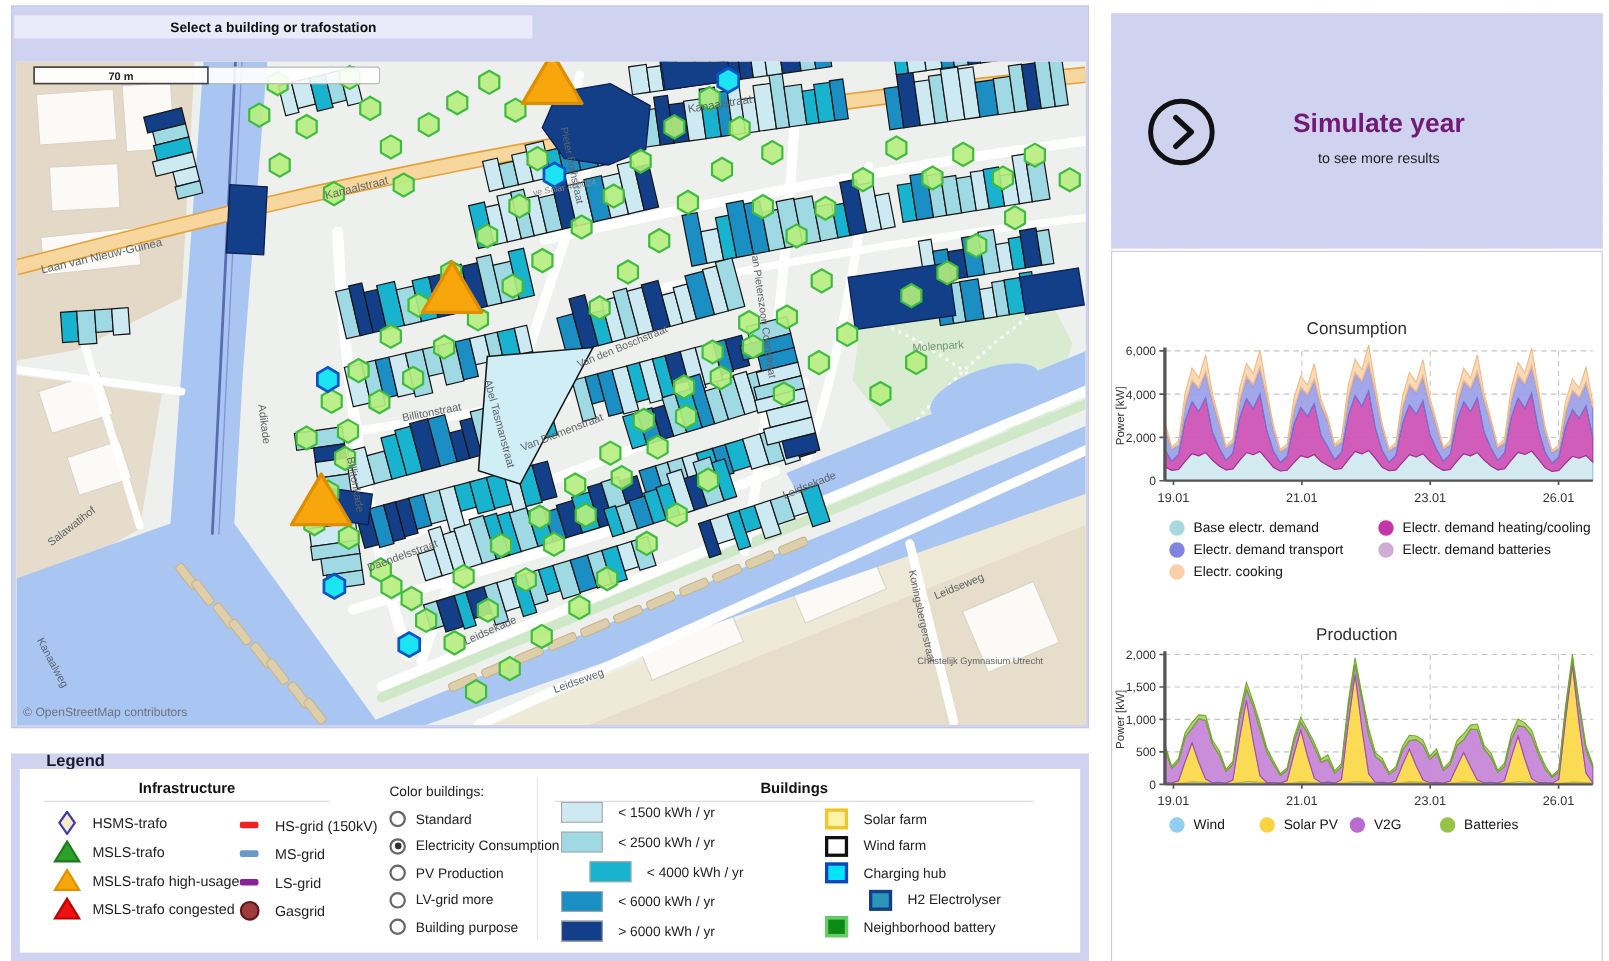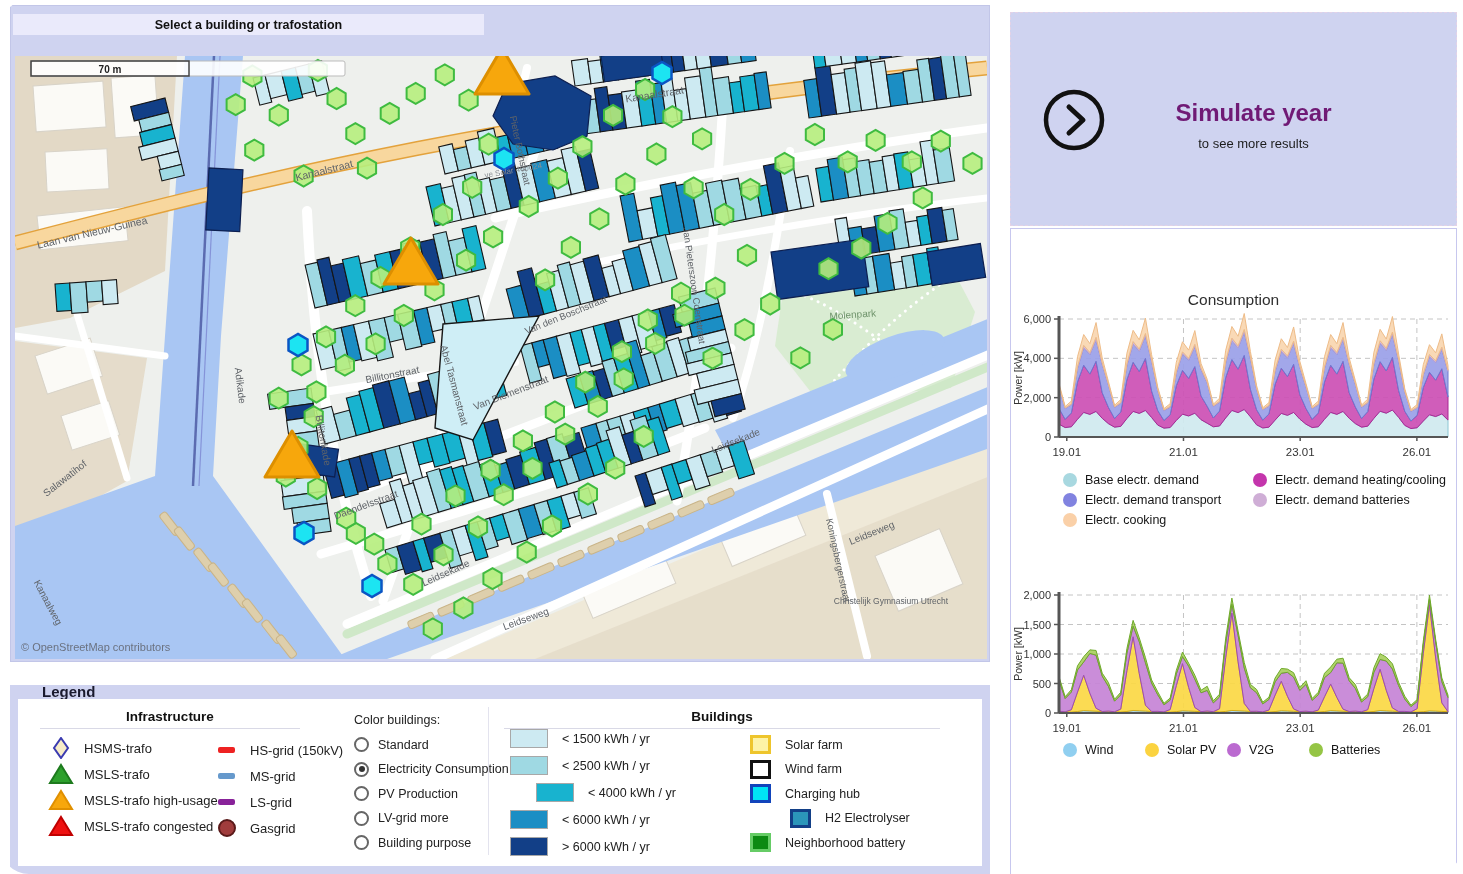--- a/index.html
+++ b/index.html
@@ -1,16 +1,16 @@
 <!DOCTYPE html>
 <html><head>
 <meta charset="utf-8">
 <style>
   html,body{margin:0;padding:0;background:#fff;font-family:"Liberation Sans",sans-serif;}
-  #app{position:relative;width:1463px;height:874px;background:#fff;overflow:hidden;border-radius:29px;}
+  #app{position:relative;width:1463px;height:874px;background:#fff;overflow:hidden;}
   .lav{background:#cfd3f0;}
   
   #map-panel{position:absolute;left:10px;top:5px;width:980px;height:657px;border:1px solid #c2c6e8;box-sizing:border-box;}
   #select-bar{position:absolute;left:2px;top:8px;width:471px;height:21px;background:#eaeafb;
     display:flex;align-items:center;justify-content:center;font-size:12.5px;font-weight:bold;color:#111;}
   #map-wrap{position:absolute;left:4px;top:50px;width:972px;height:603px;background:#eceeeb;overflow:hidden;}
   
   #legend-panel{position:absolute;left:10px;top:685px;width:980px;height:189px;}
   #legend-title{position:absolute;left:32px;top:-2px;font-size:15px;font-weight:bold;color:#1a1a2e;z-index:1;}
   #legend-card{position:absolute;left:8px;top:14px;width:964px;height:167px;background:#fff;z-index:2;}
@@ -791,20 +791,21 @@
         </div>
         <div class="chart-legend-item" style="position: absolute; left: 194px; top: 0px; white-space: nowrap;">
           <div class="dot" style="background: rgb(196, 53, 172);"></div>
           <span>Electr. demand heating/cooling</span>
         </div>
         <div class="chart-legend-item" style="position: absolute; left: 194px; top: 20px; white-space: nowrap;">
           <div class="dot" style="background: rgb(207, 174, 214);"></div>
           <span>Electr. demand batteries</span>
         </div>
       </div>
+    <div class="chart-title" style="top:340px;">Production</div>
     <svg id="chart2" class="chart-svg" style="top:358px;" width="447" height="152" viewBox="0 0 447 152">
         <line x1="48" y1="96.5" x2="437" y2="96.5" stroke="#c4c4c4" stroke-width="1" stroke-dasharray="5 4"></line>
         <line x1="48" y1="67" x2="437" y2="67" stroke="#c4c4c4" stroke-width="1" stroke-dasharray="5 4"></line>
         <line x1="48" y1="37.5" x2="437" y2="37.5" stroke="#c4c4c4" stroke-width="1" stroke-dasharray="5 4"></line>
         <line x1="48" y1="8" x2="437" y2="8" stroke="#c4c4c4" stroke-width="1" stroke-dasharray="5 4"></line>
         <line x1="172.48000000000002" y1="8" x2="172.48000000000002" y2="126" stroke="#c4c4c4" stroke-width="1" stroke-dasharray="5 4"></line>
         <line x1="289.18" y1="8" x2="289.18" y2="126" stroke="#c4c4c4" stroke-width="1" stroke-dasharray="5 4"></line>
         <line x1="405.88" y1="8" x2="405.88" y2="126" stroke="#c4c4c4" stroke-width="1" stroke-dasharray="5 4"></line>
         <path d="M48,124.23L54.17460317460318,124.82L60.34920634920635,125.11500000000001L66.52380952380952,124.525L72.6984126984127,123.64L78.87301587301587,123.935L85.04761904761905,124.23L91.22222222222223,124.525L97.39682539682539,124.112L103.57142857142857,124.76100000000001L109.74603174603175,125.056L115.92063492063492,124.466L122.0952380952381,123.52199999999999L128.26984126984127,123.81700000000001L134.44444444444446,124.112L140.61904761904762,124.466L146.79365079365078,124.348L152.96825396825398,124.879L159.14285714285714,125.17399999999999L165.3174603174603,124.643L171.4920634920635,123.81700000000001L177.66666666666666,124.05300000000001L183.84126984126985,124.348L190.015873015873,124.643L196.1904761904762,124.05300000000001L202.36507936507937,124.702L208.53968253968253,124.997L214.71428571428572,124.40700000000001L220.88888888888889,123.46300000000001L227.06349206349208,123.758L233.23809523809524,124.05300000000001L239.4126984126984,124.40700000000001L245.5873015873016,124.289L251.76190476190476,124.879L257.93650793650795,125.11500000000001L264.1111111111111,124.584L270.2857142857143,123.758L276.46031746031747,123.994L282.6349206349206,124.289L288.8095238095238,124.584L294.984126984127,124.23L301.1587301587301,124.82L307.3333333333333,125.11500000000001L313.5079365079365,124.525L319.6825396825397,123.64L325.85714285714283,123.935L332.031746031746,124.23L338.2063492063492,124.525L344.3809523809524,124.171L350.55555555555554,124.76100000000001L356.73015873015873,125.056L362.9047619047619,124.466L369.07936507936506,123.52199999999999L375.25396825396825,123.876L381.42857142857144,124.171L387.6031746031746,124.466L393.77777777777777,124.40700000000001L399.95238095238096,124.938L406.12698412698415,125.17399999999999L412.3015873015873,124.702L418.4761904761905,123.876L424.6507936507937,124.112L430.8253968253968,124.40700000000001L437,124.702L437,126L430.8253968253968,126L424.6507936507937,126L418.4761904761905,126L412.3015873015873,126L406.12698412698415,126L399.95238095238096,126L393.77777777777777,126L387.6031746031746,126L381.42857142857144,126L375.25396825396825,126L369.07936507936506,126L362.9047619047619,126L356.73015873015873,126L350.55555555555554,126L344.3809523809524,126L338.2063492063492,126L332.031746031746,126L325.85714285714283,126L319.6825396825397,126L313.5079365079365,126L307.3333333333333,126L301.1587301587301,126L294.984126984127,126L288.8095238095238,126L282.6349206349206,126L276.46031746031747,126L270.2857142857143,126L264.1111111111111,126L257.93650793650795,126L251.76190476190476,126L245.5873015873016,126L239.4126984126984,126L233.23809523809524,126L227.06349206349208,126L220.88888888888889,126L214.71428571428572,126L208.53968253968253,126L202.36507936507937,126L196.1904761904762,126L190.015873015873,126L183.84126984126985,126L177.66666666666666,126L171.4920634920635,126L165.3174603174603,126L159.14285714285714,126L152.96825396825398,126L146.79365079365078,126L140.61904761904762,126L134.44444444444446,126L128.26984126984127,126L122.0952380952381,126L115.92063492063492,126L109.74603174603175,126L103.57142857142857,126L97.39682539682539,126L91.22222222222223,126L85.04761904761905,126L78.87301587301587,126L72.6984126984127,126L66.52380952380952,126L60.34920634920635,126L54.17460317460318,126L48,126Z" fill="#a8d8f2" stroke="#70b8e0" stroke-width="1" fill-opacity="0.92"></path>
         <path d="M48,124.23L54.17460317460318,124.82L60.34920634920635,122.75500000000001L66.52380952380952,105.055L72.6984126984127,88.24L78.87301587301587,106.235L85.04761904761905,121.28L91.22222222222223,124.525L97.39682539682539,124.112L103.57142857142857,124.76100000000001L109.74603174603175,122.106L115.92063492063492,83.756L122.0952380952381,49.772L128.26984126984127,86.64699999999999L134.44444444444446,118.21199999999999L140.61904761904762,124.466L146.79365079365078,124.348L152.96825396825398,124.879L159.14285714285714,122.519L165.3174603174603,98.68299999999999L171.4920634920635,76.617L177.66666666666666,100.453L183.84126984126985,120.513L190.015873015873,124.643L196.1904761904762,124.05300000000001L202.36507936507937,124.702L208.53968253968253,121.752L214.71428571428572,70.717L220.88888888888889,26.112999999999996L227.06349206349208,74.78800000000001L233.23809523809524,116.383L239.4126984126984,124.40700000000001L245.5873015873016,124.289L251.76190476190476,124.879L257.93650793650795,123.05L264.1111111111111,108.064L270.2857142857143,94.258L276.46031746031747,109.244L282.6349206349206,121.929L288.8095238095238,124.584L294.984126984127,124.23L301.1587301587301,124.82L307.3333333333333,123.05L313.5079365079365,109.775L319.6825396825397,97.09L325.85714285714283,110.365L332.031746031746,122.165L338.2063492063492,124.525L344.3809523809524,124.171L350.55555555555554,124.76100000000001L356.73015873015873,122.696L362.9047619047619,101.456L369.07936507936506,82.222L375.25396825396825,103.226L381.42857142857144,120.926L387.6031746031746,124.466L393.77777777777777,124.40700000000001L399.95238095238096,124.938L406.12698412698415,121.634L412.3015873015873,66.292L418.4761904761905,17.675999999999995L424.6507936507937,71.012L430.8253968253968,115.852L437,124.702L437,124.702L430.8253968253968,124.40700000000001L424.6507936507937,124.112L418.4761904761905,123.876L412.3015873015873,124.702L406.12698412698415,125.17399999999999L399.95238095238096,124.938L393.77777777777777,124.40700000000001L387.6031746031746,124.466L381.42857142857144,124.171L375.25396825396825,123.876L369.07936507936506,123.52199999999999L362.9047619047619,124.466L356.73015873015873,125.056L350.55555555555554,124.76100000000001L344.3809523809524,124.171L338.2063492063492,124.525L332.031746031746,124.23L325.85714285714283,123.935L319.6825396825397,123.64L313.5079365079365,124.525L307.3333333333333,125.11500000000001L301.1587301587301,124.82L294.984126984127,124.23L288.8095238095238,124.584L282.6349206349206,124.289L276.46031746031747,123.994L270.2857142857143,123.758L264.1111111111111,124.584L257.93650793650795,125.11500000000001L251.76190476190476,124.879L245.5873015873016,124.289L239.4126984126984,124.40700000000001L233.23809523809524,124.05300000000001L227.06349206349208,123.758L220.88888888888889,123.46300000000001L214.71428571428572,124.40700000000001L208.53968253968253,124.997L202.36507936507937,124.702L196.1904761904762,124.05300000000001L190.015873015873,124.643L183.84126984126985,124.348L177.66666666666666,124.05300000000001L171.4920634920635,123.81700000000001L165.3174603174603,124.643L159.14285714285714,125.17399999999999L152.96825396825398,124.879L146.79365079365078,124.348L140.61904761904762,124.466L134.44444444444446,124.112L128.26984126984127,123.81700000000001L122.0952380952381,123.52199999999999L115.92063492063492,124.466L109.74603174603175,125.056L103.57142857142857,124.76100000000001L97.39682539682539,124.112L91.22222222222223,124.525L85.04761904761905,124.23L78.87301587301587,123.935L72.6984126984127,123.64L66.52380952380952,124.525L60.34920634920635,125.11500000000001L54.17460317460318,124.82L48,124.23Z" fill="#fbd844" stroke="#d9ad10" stroke-width="1" fill-opacity="0.92"></path>

